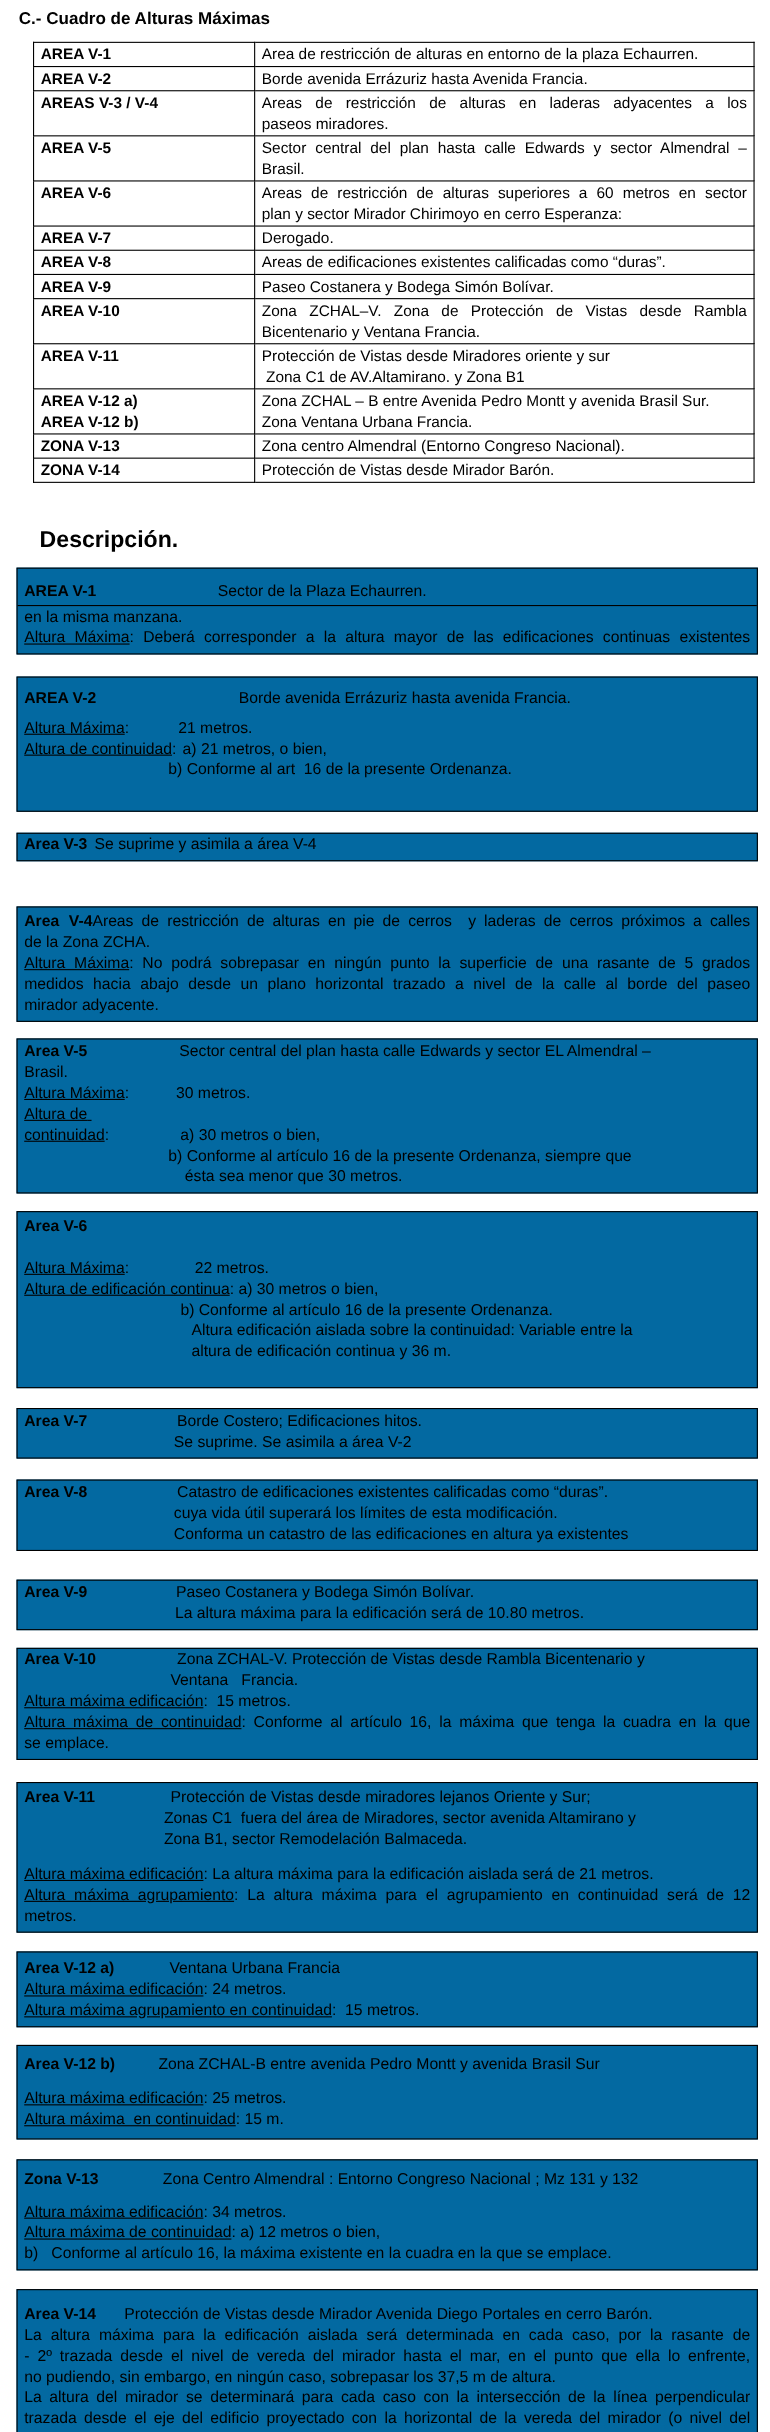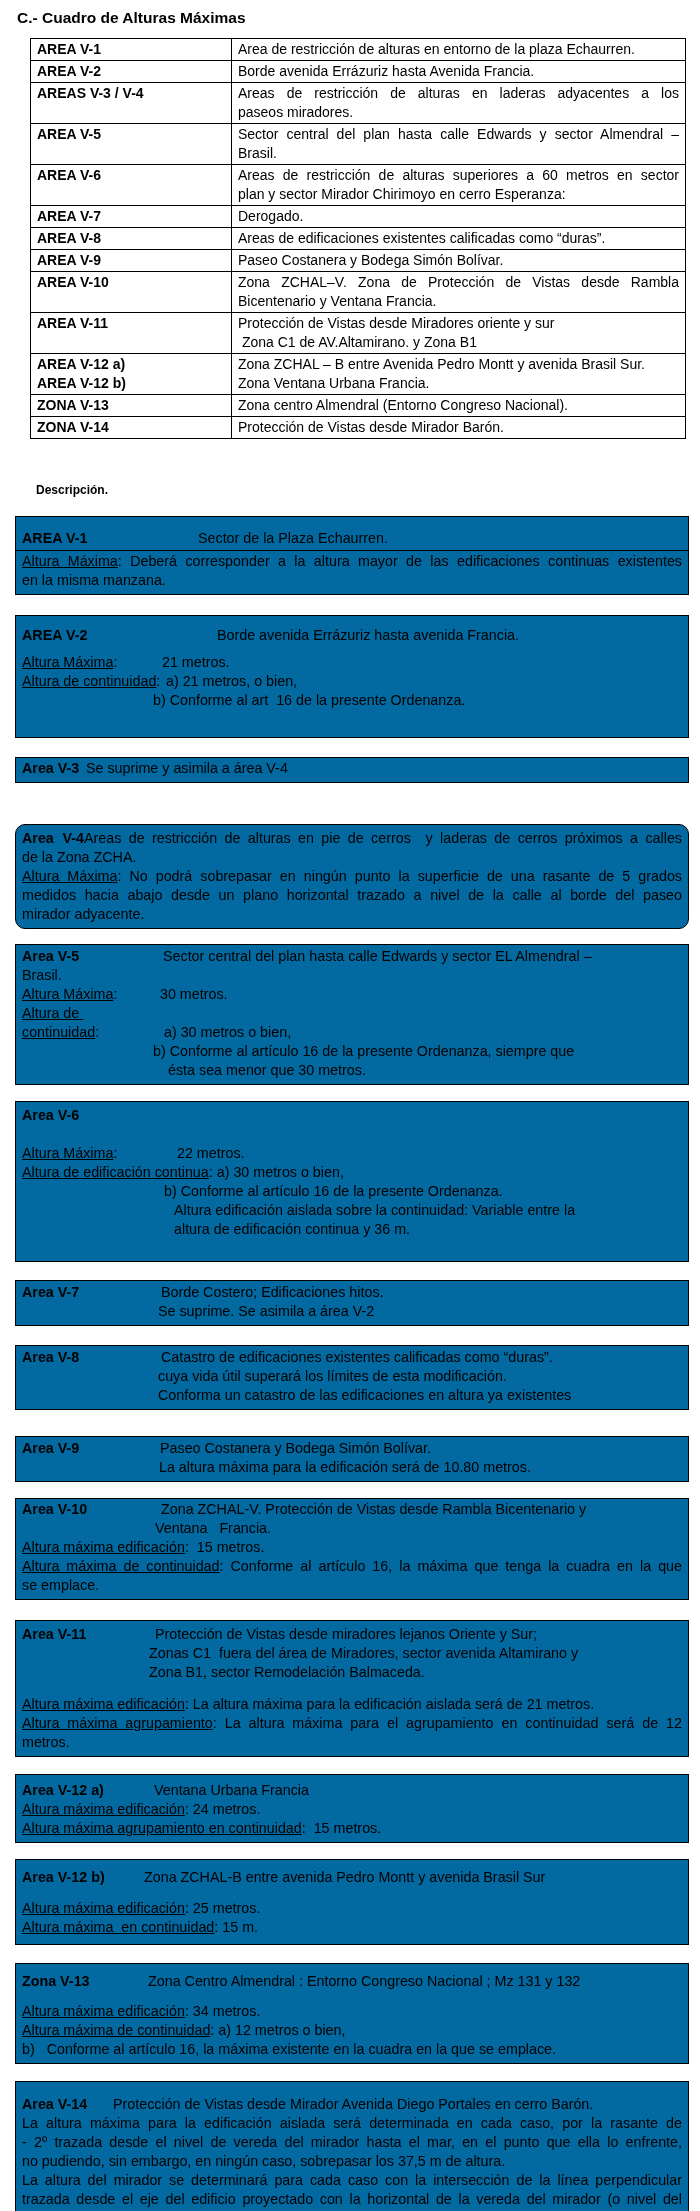--- a/index.html
+++ b/index.html
@@ -4,21 +4,21 @@
 <style>
   html,body{margin:0;padding:0;background:#fff;}
   body{width:700px;font-family:"Liberation Sans","DejaVu Sans",sans-serif;color:#000;}
   .page{position:relative;width:700px;min-height:2211px;background:#fff;}
   .doc-title{font-size:15.5px;font-weight:bold;margin:8px 0 0 17px;line-height:19px;}
   table.areas{border-collapse:collapse;margin:11px 0 0 30px;width:656px;table-layout:fixed;}
   table.areas td{border:1px solid #000;font-size:14px;line-height:19px;vertical-align:top;padding:1px 6px;}
   table.areas td.c1{width:188px;font-weight:bold;}
   table.areas td div{white-space:pre-wrap;}
   .jline{text-align:justify;text-align-last:justify;}
-  .desc-heading{font-size:12px;font-weight:bold;margin:42px 0 0 36px;line-height:19px;}
+  .desc-heading{font-size:21px;font-weight:bold;margin:42px 0 0 36px;line-height:19px;}
   .box{border:1px solid #000;margin-left:15px;width:674px;box-sizing:border-box;
        padding:2px 6px 4px 6px;font-size:14.3px;line-height:19px;background:#0369a1;}
   .line{min-height:19px;white-space:pre-wrap;}
   .u{text-decoration:underline;}
   .b{font-weight:bold;}
   .lblw{display:inline-block;}
   .rule{border-top:1px solid #000;margin:2px -6px 1px -6px;height:0;}
 </style>
 </head>
 <body>
@@ -138,34 +138,34 @@
             <div>Protección de Vistas desde Mirador Barón.</div>
           </td>
         </tr>
       </tbody>
   </table>
   <div class="desc-heading">Descripción.</div>
   <div id="sections">
       <div class="box" style="margin-top: 16px; padding-top: 12px;">
         <div class="line"><span class="b lblw" style="width: 176px;">AREA V-1</span><span>Sector de la Plaza Echaurren.</span></div>
         <div class="rule"></div>
+        <div class="line"><span>en la misma manzana.</span></div>
         <div class="line jline"><span class="u ">Altura Máxima</span><span>: Deberá corresponder a la altura mayor de las edificaciones continuas existentes</span></div>
-        <div class="line"><span>en la misma manzana.</span></div>
       </div>
       <div class="box" style="margin-top: 20px; min-height: 123px; padding-top: 10px;">
         <div class="line"><span class="b lblw" style="width: 195px;">AREA V-2</span><span>Borde avenida Errázuriz hasta avenida Francia.</span></div>
         <div style="height: 8px;"></div>
         <div class="line"><span class="lblw" style="width: 140px;"><span class="u">Altura Máxima</span>:</span><span>21 metros.</span></div>
         <div class="line"><span class="lblw" style="width: 140px;"><span class="u">Altura de continuidad</span>:</span><span> a) 21 metros, o bien,</span></div>
         <div class="line" style="padding-left: 131px;"><span>b) Conforme al art  16 de la presente Ordenanza.</span></div>
       </div>
       <div class="box" style="margin-top: 19px; padding-top: 1px;">
         <div class="line"><span class="b lblw" style="width: 64px;">Area V-3</span><span>Se suprime y asimila a área V-4</span></div>
       </div>
-      <div class="box" style="margin-top: 41px; min-height: 105px; padding-top: 4px; border-radius: 10px;">
+      <div class="box" style="margin-top: 41px; min-height: 105px; padding-top: 4px;">
         <div class="line jline"><span class="b lblw" style="width: 62px;">Area V-4</span><span>Areas de restricción de alturas en pie de cerros  y laderas de cerros próximos a calles</span></div>
         <div class="line"><span>de la Zona ZCHA.</span></div>
         <div class="line jline"><span class="u ">Altura Máxima</span><span>: No podrá sobrepasar en ningún punto la superficie de una rasante de 5 grados</span></div>
         <div class="line jline"><span>medidos hacia abajo desde un plano horizontal trazado a nivel de la calle al borde del paseo</span></div>
         <div class="line"><span>mirador adyacente.</span></div>
       </div>
       <div class="box" style="margin-top: 15px; padding-top: 2px;">
         <div class="line"><span class="b lblw" style="width: 141px;">Area V-5</span><span>Sector central del plan hasta calle Edwards y sector EL Almendral –</span></div>
         <div class="line"><span>Brasil.</span></div>
         <div class="line"><span class="lblw" style="width: 138px;"><span class="u">Altura Máxima</span>:</span><span>30 metros.</span></div>

